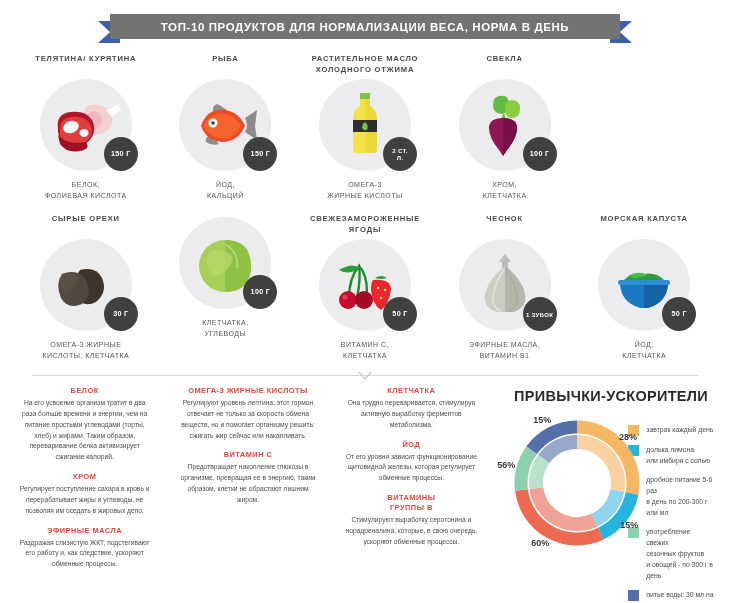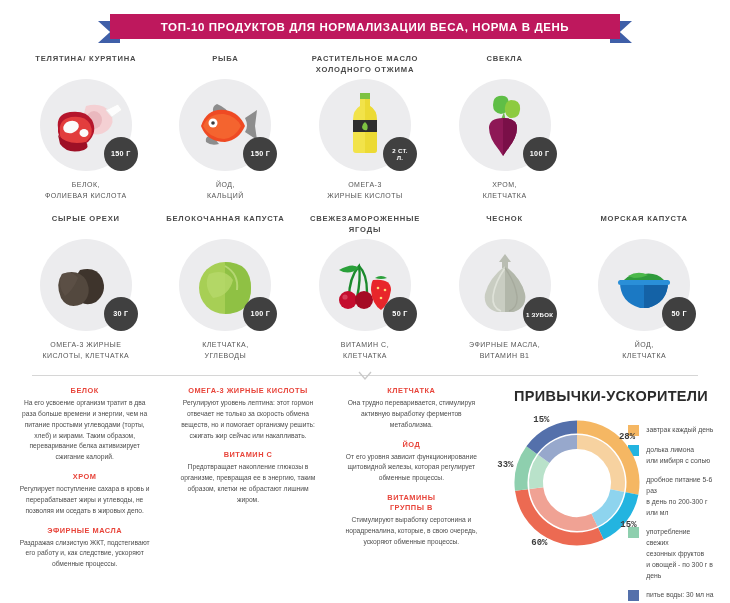--- a/index.html
+++ b/index.html
@@ -23,21 +23,21 @@
     width: 22px; height: 22px;
     background: #3f5fa8;
   }
   .ribbon-tail.left  { left: 98px;  clip-path: polygon(0 0, 100% 0, 100% 100%, 0 100%, 55% 50%); }
   .ribbon-tail.right { right: 98px; clip-path: polygon(0 0, 100% 0, 45% 50%, 100% 100%, 0 100%); }
   .ribbon-bar {
     position: absolute;
     left: 110px; right: 110px;
     top: 7px;
     height: 25px;
-    background: #be185d;
+    background: #737373;
     display: flex; align-items: center; justify-content: center;
   }
   .ribbon-title {
     color: #ffffff;
     font-size: 11.5px;
     font-weight: bold;
     letter-spacing: 0.6px;
     white-space: nowrap;
   }
 
@@ -161,21 +161,20 @@
     margin-bottom: 6px;
   }
   .chart-body { display: flex; align-items: flex-start; }
   .donut-box { position: relative; width: 140px; height: 150px; }
   .donut-svg { position: absolute; left: 4px; top: 8px; }
   .pct {
     position: absolute;
     font-size: 9px;
     font-weight: bold;
     color: #3b3b3b;
-    font-family: Liberation Mono, monospace;
   }
 
   .legend { padding-top: 14px; padding-left: 4px; }
   .legend-item {
     display: flex;
     align-items: flex-start;
     margin-bottom: 8px;
   }
   .swatch {
     width: 11px; height: 11px;
@@ -293,22 +292,20 @@
         <path d="M22 34 Q38 28 46 40 Q53 54 42 64 Q28 70 21 58 Q15 44 22 34Z" fill="#53483e"></path>
         <path d="M22 34 Q32 30 38 38 Q33 50 25 56 Q17 46 22 34Z" fill="#5f5348" opacity="0.7"></path>
       </svg>
       <div class="badge">30 Г</div>
     </div>
     <div class="card-caption" style="white-space:pre-line">ОМЕГА-3 ЖИРНЫЕ
 КИСЛОТЫ, КЛЕТЧАТКА</div>
   </div>
 
   <div class="card">
-    <div class="card-title">БЕЛОКОЧАННАЯ
-КАПУСТА</div>
     <div class="disc-wrap">
       <div class="disc"></div>
       <svg class="art" viewBox="0 0 92 92">
         <circle cx="46" cy="48" r="26" fill="#a7cf55"></circle>
         <path d="M46 22 Q72 22 72 48 Q72 74 46 74 Z" fill="#8fc144"></path>
         <path d="M30 34 Q46 28 54 40 Q50 56 34 58 Q24 46 30 34Z" fill="#b6d86a" opacity="0.8"></path>
         <path d="M46 26 Q60 34 58 50" fill="none" stroke="#c5e086" stroke-width="2" opacity="0.7"></path>
       </svg>
       <div class="badge">100 Г</div>
     </div>
@@ -442,21 +439,21 @@
               <path d="M 65 24 A 41 41 0 0 1 105.27377727987624 72.68263389801471" stroke="#f7d2a0" stroke-width="14" fill="none"></path>
               <path d="M 105.27377727987624 72.68263389801471 A 41 41 0 0 1 82.45695095416797 102.0979091511068" stroke="#8ed4ee" stroke-width="14" fill="none"></path>
               <path d="M 82.45695095416797 102.0979091511068 A 41 41 0 0 1 24.323297246106414 70.13866257613648" stroke="#f0a294" stroke-width="14" fill="none"></path>
               <path d="M 24.323297246106414 70.13866257613648 A 41 41 0 0 1 31.830303230627152 40.9008046560086" stroke="#b9e2ca" stroke-width="14" fill="none"></path>
               <path d="M 31.830303230627152 40.9008046560086 A 41 41 0 0 1 64.99999999999999 24" stroke="#97a8cc" stroke-width="14" fill="none"></path>
             </g>
         </svg>
         <span class="pct" id="pct-0" style="left: 110.936px; top: 22.3803px;">28%</span>
         <span class="pct" id="pct-1" style="left: 112.311px; top: 109.903px;">15%</span>
         <span class="pct" id="pct-2" style="left: 23.2772px; top: 128.341px;">60%</span>
-        <span class="pct" id="pct-3" style="left: -10.8008px; top: 49.5917px;">33%</span>
+        <span class="pct" id="pct-3" style="left: -10.8008px; top: 49.5917px;">56%</span>
         <span class="pct" id="pct-4" style="left: 25.2207px; top: 4.62954px;">15%</span>
       </div>
 
       <div class="legend">
         <div class="legend-item">
           <span class="swatch" id="sw-0" style="background: rgb(245, 183, 99);"></span>
           <span class="legend-text">завтрак каждый день</span>
         </div>
         <div class="legend-item">
           <span class="swatch" id="sw-1" style="background: rgb(35, 180, 224);"></span>

